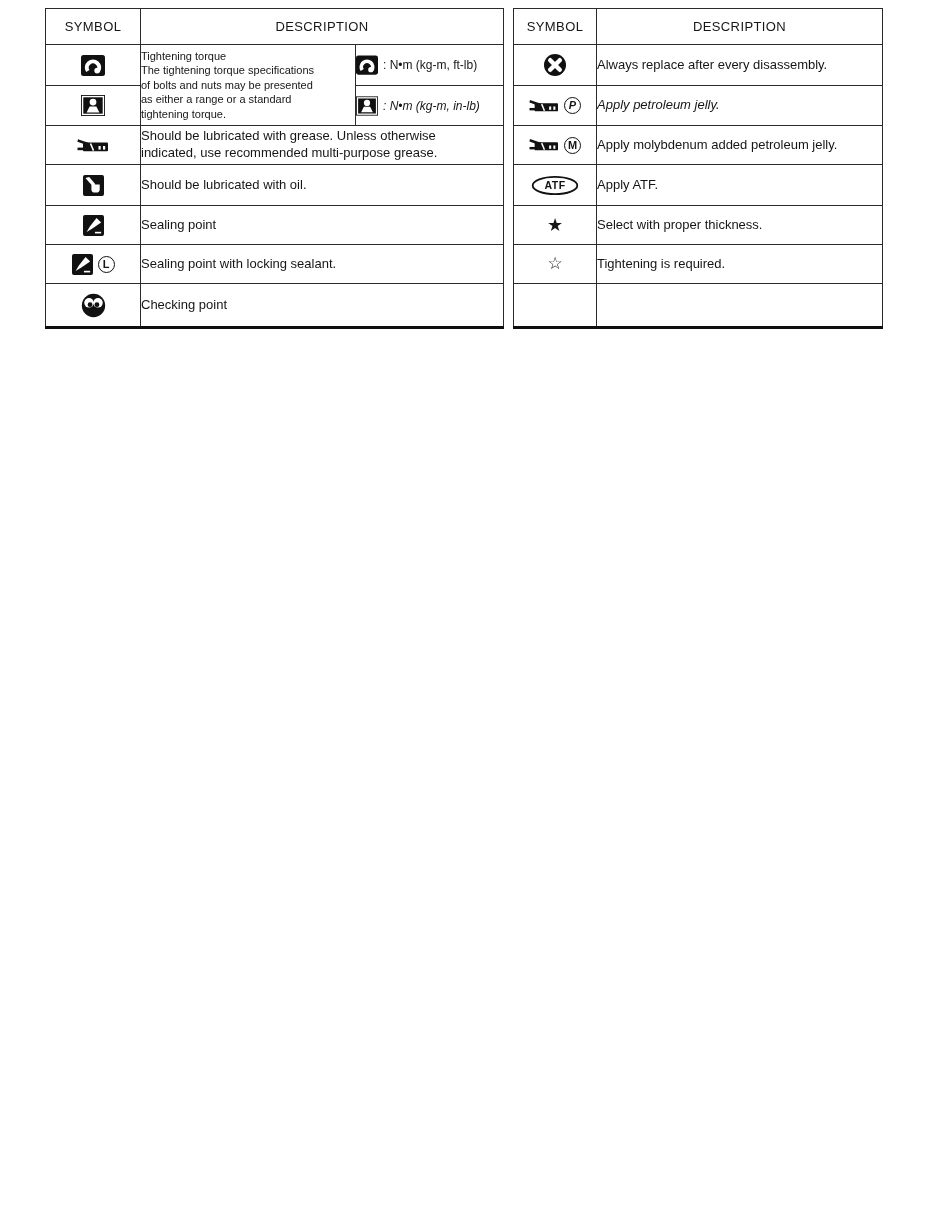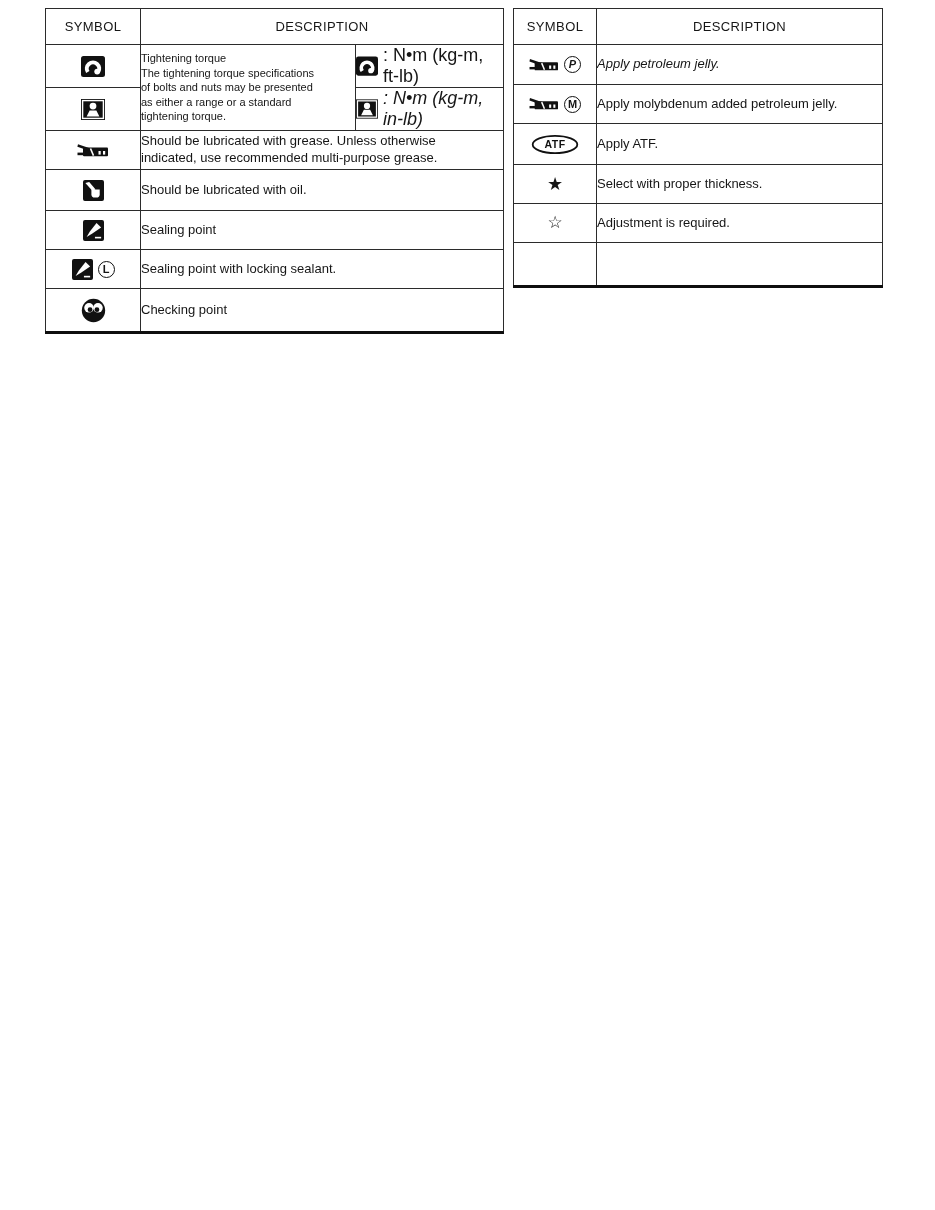--- a/index.html
+++ b/index.html
@@ -42,21 +42,21 @@
     white-space:pre-line;
   }
   .torque-text{
     font-size:11px;
     line-height:1.32;
     padding:3px 4px 3px 9px;
     white-space:pre-line;
     vertical-align:middle;
   }
   .units{
-    font-size:18px;
+    font-size:12px;
     padding:0 2px 0 5px;
   }
   .units .u-wrap{display:flex;align-items:center;gap:5px;}
   .sym{text-align:center;}
   .sym-wrap{display:flex;align-items:center;justify-content:center;gap:5px;}
   .circ{
     display:inline-flex;align-items:center;justify-content:center;
     width:15px;height:15px;
     border:1.8px solid #111;border-radius:50%;
     font-size:11px;font-weight:bold;line-height:1;
@@ -214,20 +214,34 @@
   <table class="legend" id="right-table">
     <colgroup>
         <col style="width:83px">
         <col style="width:286px">
       </colgroup>
     <tbody>
         <tr>
       <th>SYMBOL</th>
       <th>DESCRIPTION</th>
     </tr>
+    <tr class="h40">
+      <td class="sym">
+        <span class="sym-wrap">
+          <svg width="24" height="24" viewBox="0 0 24 24">
+            <circle cx="12" cy="12" r="11" fill="#111"></circle>
+            <g stroke="#fff" stroke-width="4.4" stroke-linecap="round">
+              <line x1="7.2" y1="7.2" x2="16.8" y2="16.8"></line>
+              <line x1="16.8" y1="7.2" x2="7.2" y2="16.8"></line>
+            </g>
+          </svg>
+        </span>
+      </td>
+      <td class="desc">Always replace after every disassembly.</td>
+    </tr>
     <tr class="h39">
       <td class="sym">
         <span class="sym-wrap">
           <span>
             <svg width="30" height="14" viewBox="0 0 32 15">
               <rect x="6" y="4.6" width="25" height="8.6" rx="1" fill="#111"></rect>
               <path d="M1 1.2 L13.5 5.4 L12.6 8 L0.4 3.8 Z" fill="#111"></path>
               <rect x="0.5" y="9.6" width="6.5" height="2.6" fill="#111"></rect>
               <path d="M13.5 5.5 L16.5 12.6" stroke="#fff" stroke-width="1.6"></path>
               <rect x="21.5" y="8" width="2.2" height="3.6" fill="#fff"></rect>
@@ -271,21 +285,21 @@
     <tr class="h38">
       <td class="sym">
         <span class="star-filled">★</span>
       </td>
       <td class="desc">Select with proper thickness.</td>
     </tr>
     <tr class="h38">
       <td class="sym">
         <span class="star-outline">☆</span>
       </td>
-      <td class="desc">Adjustment is required.</td>
+      <td class="desc">Tightening is required.</td>
     </tr>
     <tr class="h42">
       <td class="sym"></td>
       <td class="desc"></td>
     </tr>
   </tbody>
     </table>
 
 </div>
 

